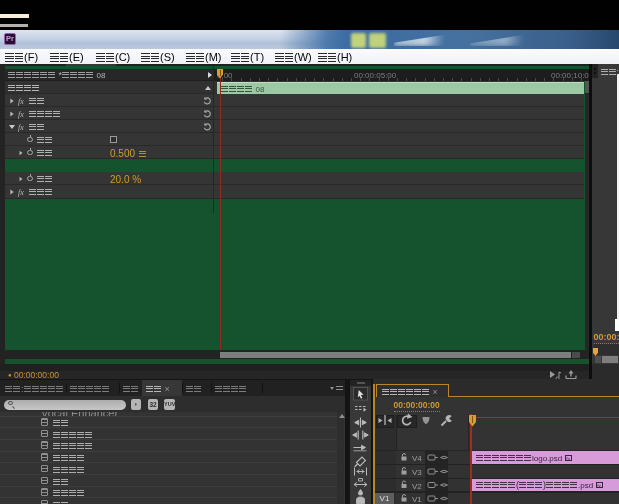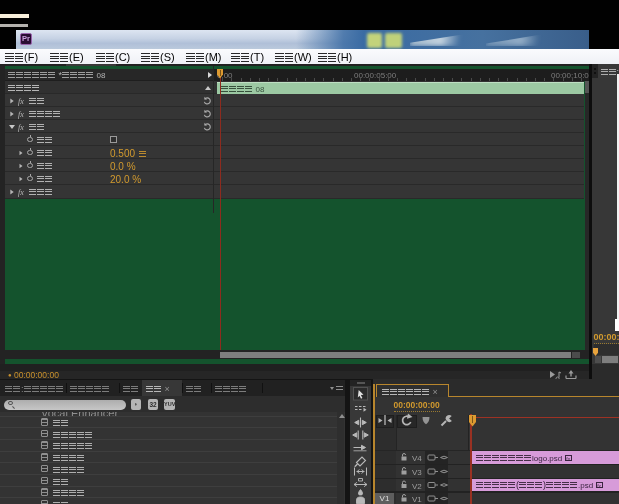--- a/index.html
+++ b/index.html
@@ -16,21 +16,21 @@
 .val{position:absolute;left:105px;top:2px;color:#d29a2e;font-size:10px}
 .lr{position:absolute;left:0;width:338px;height:11.7px;border-bottom:1px solid #3e3e3e;color:#c4c4c4}
 .li{position:absolute;left:41px;top:1.5px;width:7px;height:7.5px;border:1px solid #909090;border-radius:1px;background:linear-gradient(0deg,rgba(0,0,0,0) 0 2px,#909090 2px 3px,rgba(0,0,0,0) 3px 5px,#909090 5px 6px,rgba(0,0,0,0) 6px)}
 </style></head>
 <body>
 <div id="w">
 
 <div class="a" style="left:0;top:13.5px;width:29px;height:4px;background:#f8efdb"></div>
 <div class="a" style="left:0;top:23.5px;width:28px;height:3.5px;background:#b4b2ae"></div>
 
-<div class="a" id="title" style="left:16px;top:30px;width:573px;height:18.5px;overflow:hidden">
+<div class="a" id="title" style="left:0;top:30px;width:619px;height:18.5px;overflow:hidden">
  <div class="a" style="left:0;top:0;width:619px;height:18.5px;background:linear-gradient(180deg,#dde5f1 0,#c6d2e4 45%,#b0c0d8 70%,#bac9dc 100%)"></div>
  <div class="a" style="left:280px;top:0;width:339px;height:18.5px;background:linear-gradient(90deg,rgba(58,107,163,0) 0,rgba(58,107,163,.85) 14%,#3a6ba3 20%,#46719f 55%,#3a5f8b 85%,#27486e 100%)"></div>
 
  <div class="a" style="left:351px;top:2.5px;width:15px;height:15px;background:#c3d37b;border-radius:2px;filter:blur(1.6px)"></div>
  <div class="a" style="left:369px;top:2.5px;width:17px;height:15px;background:#bfd17a;border-radius:2px;filter:blur(1.6px)"></div>
  <div class="a" style="left:394px;top:3px;width:62px;height:13px;background:linear-gradient(100deg,#9fb6c9 0,#c3d2de 50%,rgba(160,180,200,0) 80%);clip-path:polygon(0 75%,100% 0,100% 100%,0 100%);filter:blur(2px)"></div>
  <div class="a" style="left:470px;top:4px;width:58px;height:12px;background:linear-gradient(100deg,#7e9cba 0,#a8bed2 60%,rgba(130,160,190,0) 90%);clip-path:polygon(0 80%,100% 0,100% 100%,0 100%);filter:blur(2.5px);opacity:.8"></div>
 
  <div class="a" style="left:4px;top:2.5px;width:12px;height:12.5px;background:#2a0d33;border:1.5px solid #9a64ad;border-radius:2px;color:#c9a0dd;font-size:7.5px;font-weight:bold;text-align:center;line-height:10px">Pr</div>
 
@@ -120,26 +120,20 @@
    <div class="row" style="top:52px">
      <span class="sw" style="left:22px;top:2px"></span>
      <span class="a" style="left:32px;top:2px"><i class="c s"></i><i class="c s"></i></span>
      <span class="a" style="left:105px;top:2.5px;width:7px;height:7px;border:1px solid #9a9a9a;background:#2e2e2e"></span>
    </div>
    <div class="row" style="top:65px">
      <span class="tri-r a" style="left:14px;top:3.5px;transform:scale(.75)"></span>
      <span class="sw" style="left:22px;top:2px"></span>
      <span class="a" style="left:32px;top:2px"><i class="c s"></i><i class="c s"></i></span>
      <span class="val">0.500 <i class="c s" style="margin-left:1px"></i></span>
-   </div>
-   <div class="row" style="top:78px">
-     <span class="tri-r a" style="left:14px;top:3.5px;transform:scale(.75)"></span>
-     <span class="sw" style="left:22px;top:2px"></span>
-     <span class="a" style="left:32px;top:2px"><i class="c s"></i><i class="c s"></i></span>
-     <span class="val">0.0 %</span>
    </div>
    <div class="row" style="top:91px">
      <span class="tri-r a" style="left:14px;top:3.5px;transform:scale(.75)"></span>
      <span class="sw" style="left:22px;top:2px"></span>
      <span class="a" style="left:32px;top:2px"><i class="c s"></i><i class="c s"></i></span>
      <span class="val">20.0 %</span>
    </div>
    <div class="row" style="top:104px;height:14px">
      <span class="tri-r a" style="left:5px;top:3.5px;transform:scale(.85)"></span>
      <i class="fx" style="left:13px;top:2.5px">fx</i>

